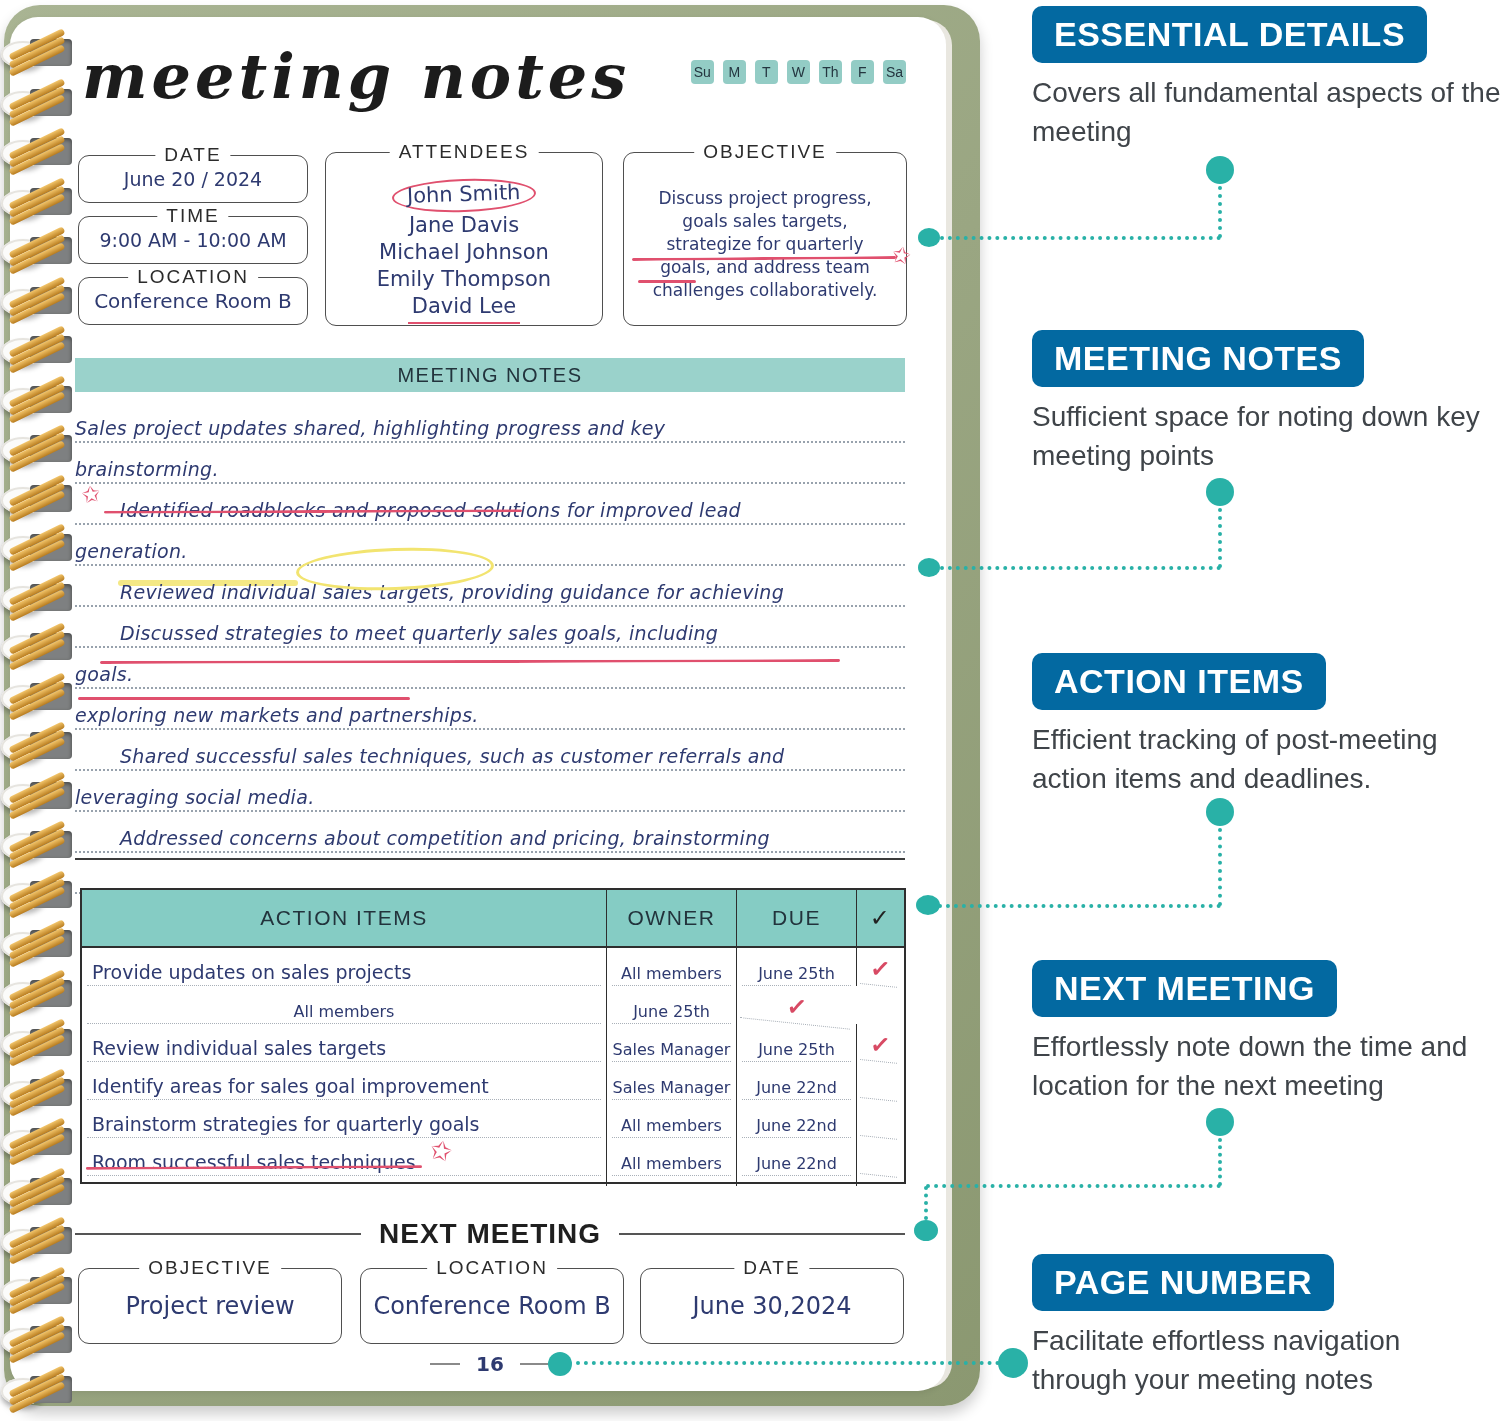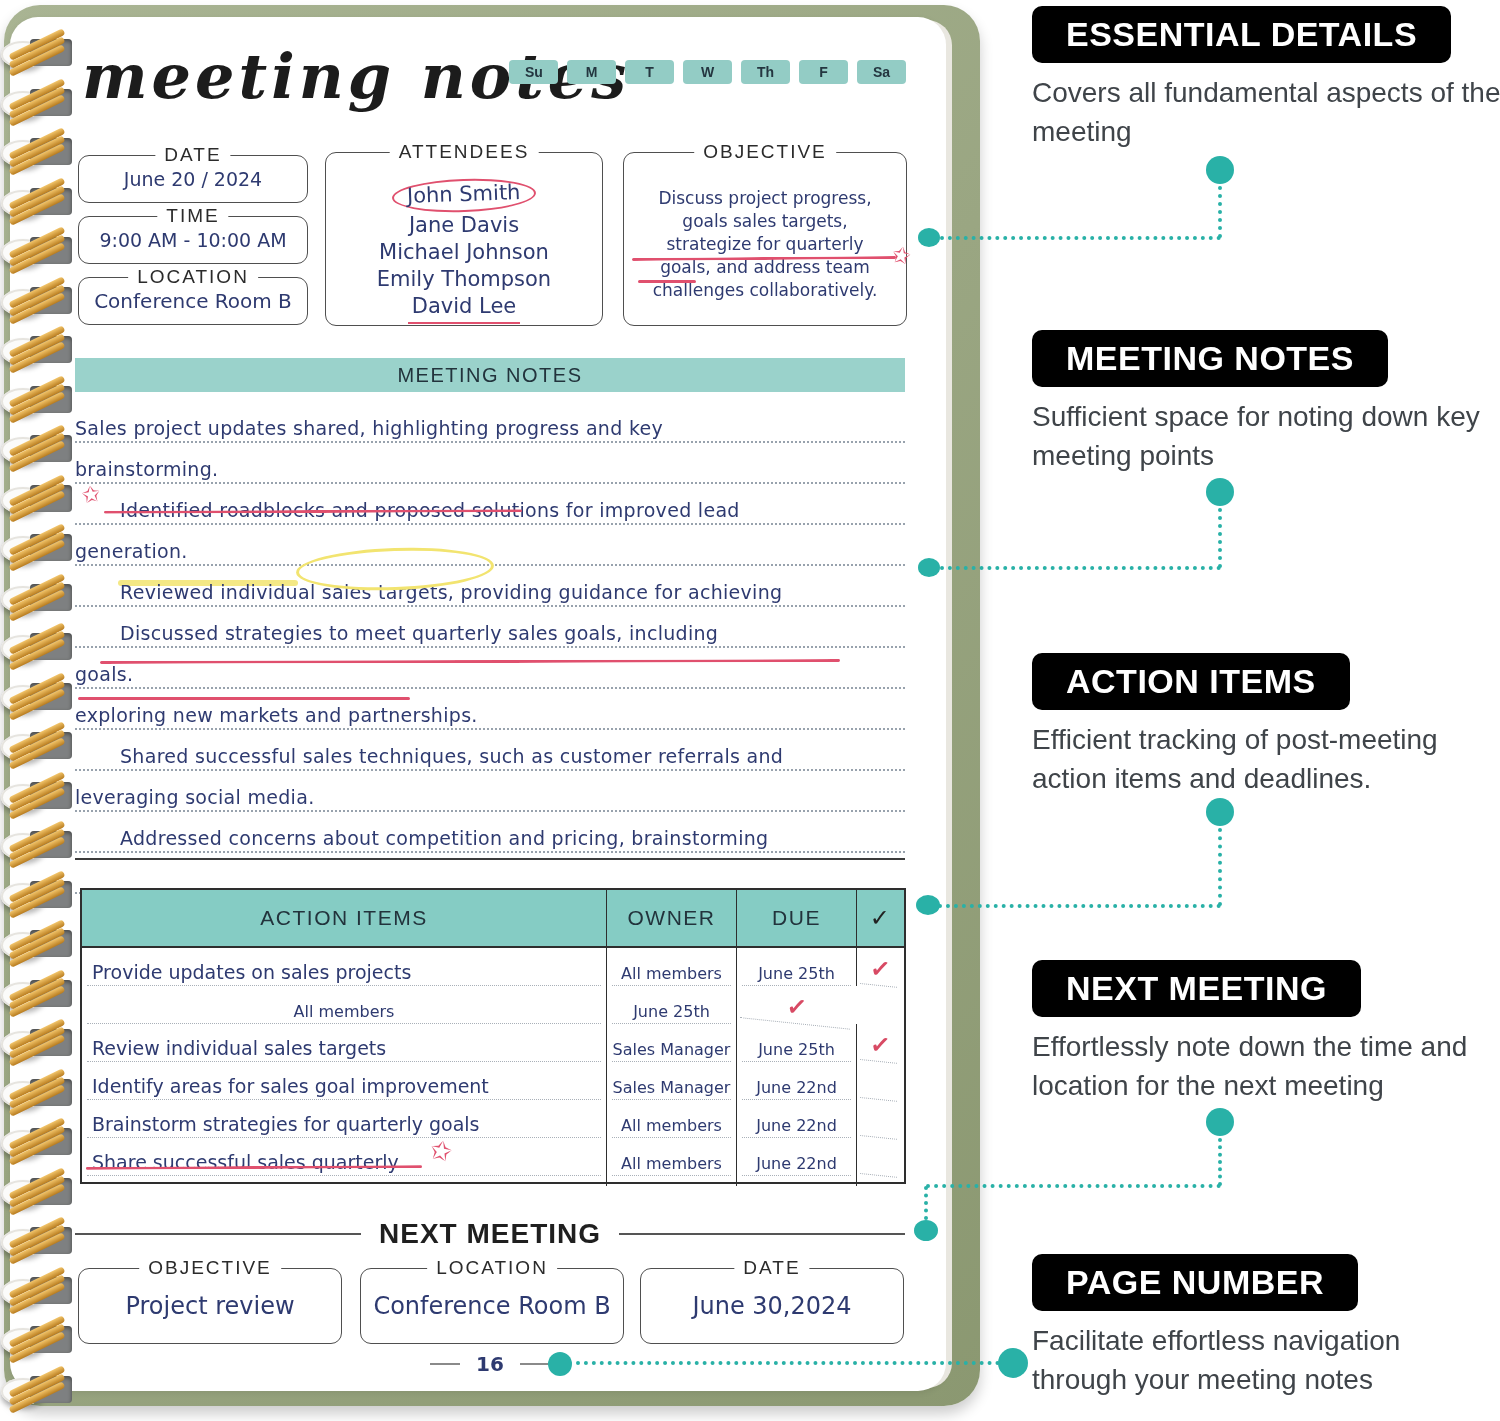--- a/index.html
+++ b/index.html
@@ -21,21 +21,21 @@
               background:#7e8081;box-shadow:inset 0 2px 4px rgba(0,0,0,.45);}
   .coil .wire{position:absolute;width:60px;height:7px;border-radius:4px;
               background:linear-gradient(#f3c66c,#b87b1d);transform:rotate(-26deg);}
   .coil .w1{left:7px;top:5px}.coil .w2{left:7px;top:13px}.coil .w3{left:7px;top:21px}
 
   
   .script-title{position:absolute;left:82px;top:40px;font-family:"DejaVu Serif",serif;
                 font-style:italic;font-weight:700;font-size:62px;color:#1c1c1c;letter-spacing:4px;z-index:5;}
   .weekdays{position:absolute;left:688px;top:60px;width:218px;display:flex;gap:9px;
             justify-content:flex-end;z-index:5;}
-  .chip{background:#93ccc5;color:#243640;font-size:14px;font-weight:700;padding:4px 16px;
+  .chip{background:#93ccc5;color:#243640;font-size:14px;font-weight:400;padding:4px 3px;
         min-width:17px;text-align:center;border-radius:4px;}
 
   
   .fbox{position:absolute;border:1.7px solid #4f4f4f;border-radius:11px;background:#fff;z-index:5;}
   .flabel{position:absolute;top:-12px;left:50%;transform:translateX(-50%);background:#fff;
           padding:0 9px;font-size:19px;letter-spacing:2px;color:#2b2b2b;white-space:nowrap;font-weight:500;}
   .fval{position:absolute;inset:0;display:flex;align-items:center;justify-content:center;}
   .hand{font-family:"DejaVu Sans",sans-serif;color:#2e3a70;}
 
   .box-date{left:78px;top:155px;width:228px;height:46px;}
@@ -54,21 +54,21 @@
   .objective-lines{position:absolute;top:34px;left:0;right:0;display:flex;flex-direction:column;align-items:center;justify-content:flex-end;}
   .objective-line{font-size:17px;line-height:23px;white-space:nowrap;}
 
   .red-line{position:absolute;height:0;border-top:3px solid #e0506e;border-radius:3px;z-index:6;}
   .red-star{position:absolute;color:#e0506e;z-index:6;}
 
   
   .notes-band{position:absolute;left:75px;top:358px;width:830px;height:34px;background:#9ad2cb;
               display:flex;align-items:center;justify-content:center;font-size:20px;
               letter-spacing:1.5px;color:#22333c;font-weight:500;z-index:5;}
-  .notes{position:absolute;left:75px;top:402px;width:830px;z-index:5;}
+  .notes{position:absolute;left:75px;top:402px;width:830px;z-index:5;font-style:italic;}
   .note-line{height:37px;border-bottom:2px dotted #98a2ad;font-size:19px;letter-spacing:.3px;
              display:flex;align-items:flex-end;padding-bottom:2px;white-space:nowrap;overflow:hidden;}
   .note-line[data-index="2"],.note-line[data-index="4"],.note-line[data-index="6"],
   .note-line[data-index="8"],.note-line[data-index="10"]{padding-left:45px;}
   .yellow-bar{position:absolute;background:#f2e470;opacity:.85;border-radius:3px;z-index:4;}
   .yellow-oval{position:absolute;border:3px solid #f2e470;border-radius:50%;transform:rotate(-2deg);z-index:6;}
 
   .divider{position:absolute;left:75px;top:858px;width:830px;border-top:2.5px solid #3c3c3c;z-index:5;}
 
   
@@ -106,22 +106,22 @@
            justify-content:center;gap:16px;z-index:5;}
   .pagenum .dash{width:30px;border-top:2.5px solid #8a8a8a;}
   .pagenum .num{font-size:20px;font-weight:700;}
 
   
   .callouts{position:absolute;left:1032px;top:0;width:470px;height:1421px;}
   .callout{position:absolute;left:0;width:470px;}
   .callout[data-index="0"]{top:6px;} .callout[data-index="1"]{top:330px;}
   .callout[data-index="2"]{top:653px;} .callout[data-index="3"]{top:960px;}
   .callout[data-index="4"]{top:1254px;}
-  .badge{display:inline-block;background:#000000;color:#fff;font-size:34px;font-weight:700;
-         letter-spacing:.5px;padding:9px 34px;border-radius:10px;}
+  .badge{display:inline-block;background:#0369a1;color:#fff;font-size:34px;font-weight:700;
+         letter-spacing:.5px;padding:9px 22px;border-radius:10px;}
   .desc{margin-top:10px;font-size:28px;line-height:1.4;color:#3f4449;}
 
   
   .cdot{position:absolute;background:#29b1a7;border-radius:50%;z-index:20;}
   .dline-h{position:absolute;border-top:4px dotted #29b1a7;z-index:20;}
   .dline-v{position:absolute;border-left:4px dotted #29b1a7;z-index:20;}
 </style>
 </head>
 <body>
 
@@ -431,21 +431,21 @@
       <div class="cell-due hand">June 22nd</div>
       <div class="cell-check"></div>
     </div>
     <div class="ai-grid ai-row" data-index="4">
       <div class="cell-item hand">Brainstorm strategies for quarterly goals</div>
       <div class="cell-owner hand">All members</div>
       <div class="cell-due hand">June 22nd</div>
       <div class="cell-check"></div>
     </div>
     <div class="ai-grid ai-row" data-index="5">
-      <div class="cell-item hand">Share successful sales quarterly</div>
+      <div class="cell-item hand">Room successful sales techniques</div>
       <div class="cell-owner hand">All members</div>
       <div class="cell-due hand">June 22nd</div>
       <div class="cell-check"></div>
     </div>
   <div class="ai-grid ai-filler">
     <div></div>
       <div></div>
       <div></div>
       <div></div>
   </div>

